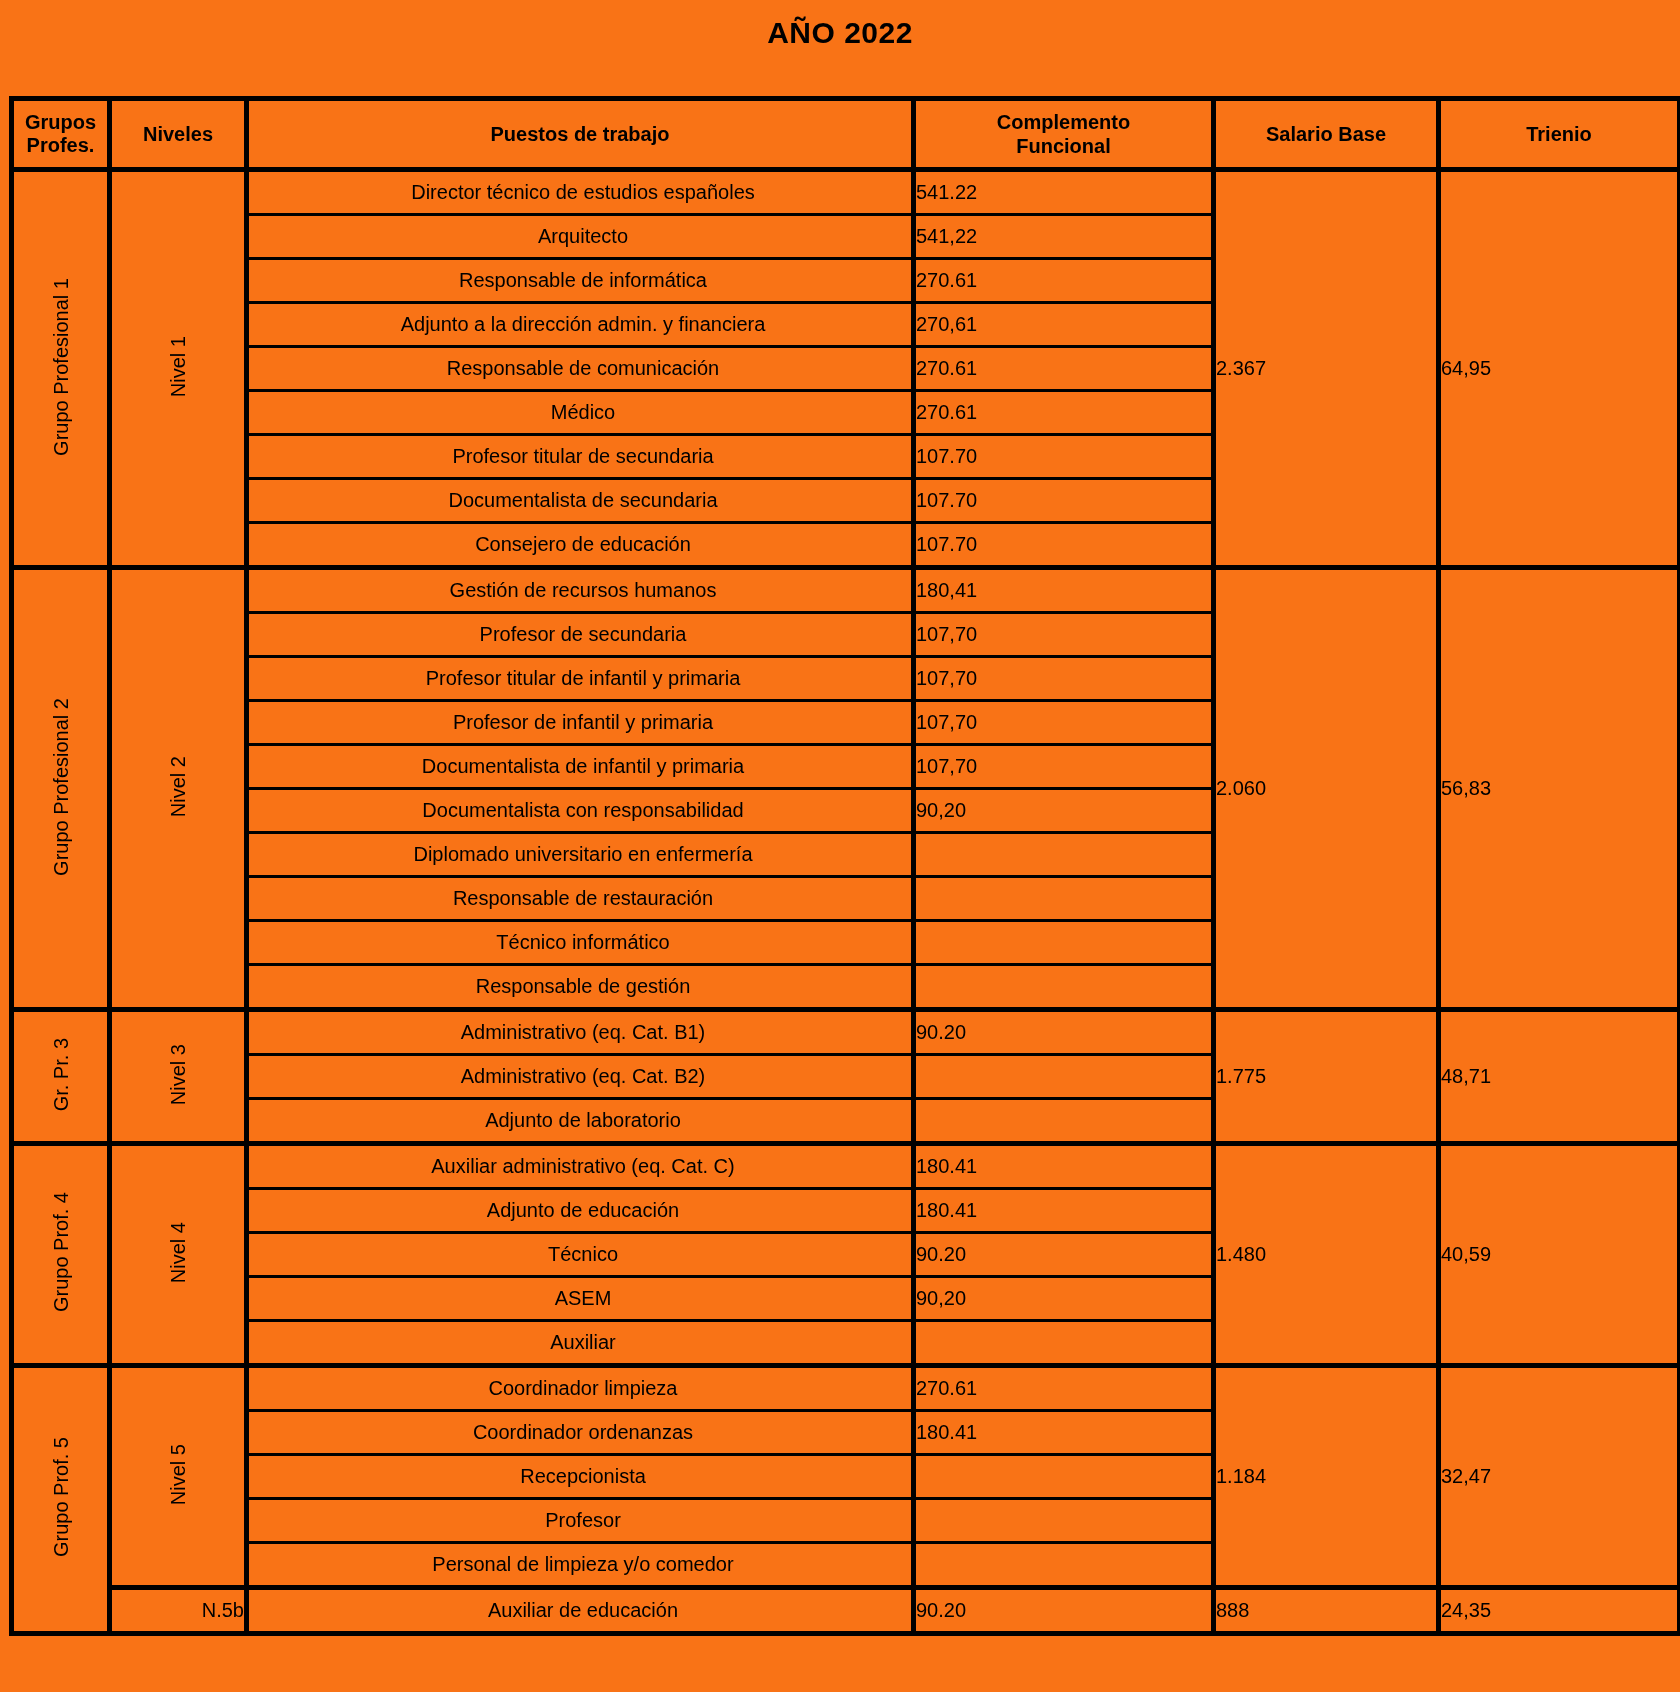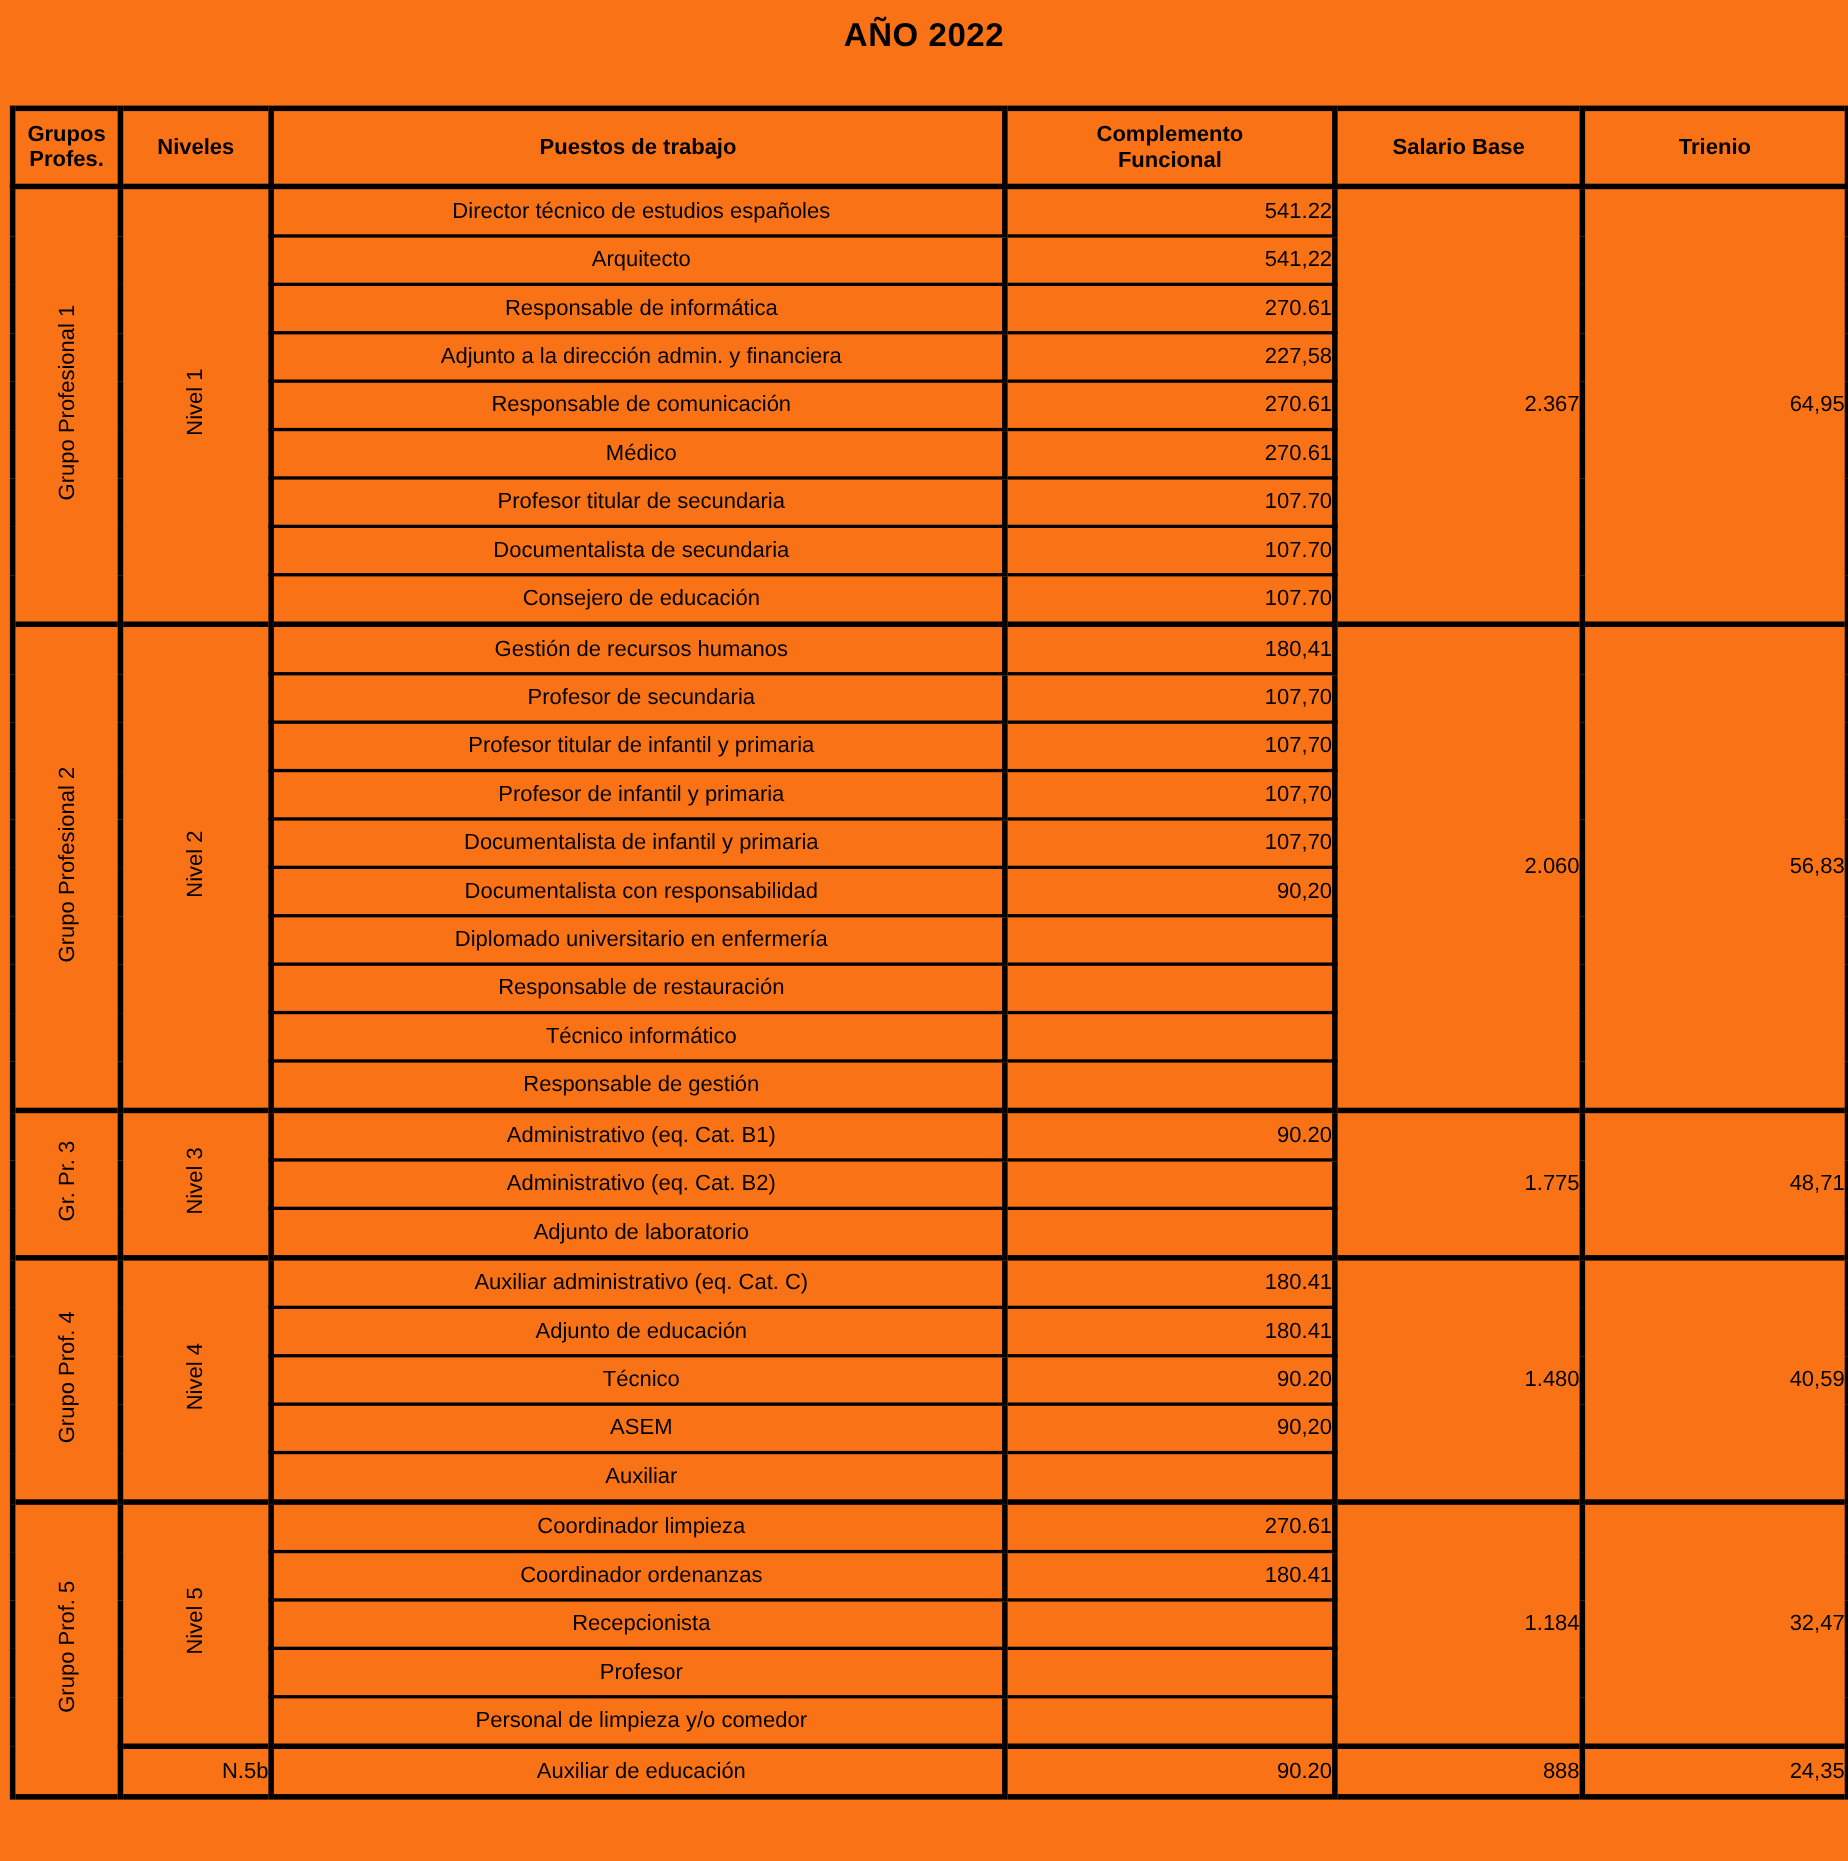--- a/index.html
+++ b/index.html
@@ -55,21 +55,21 @@
   }
   td { height: 41px; }
   td.puesto {
     text-align: center;
     font-size: 20px;
     padding-left: 6px;
     vertical-align: middle;
     white-space: nowrap;
   }
   td.num {
-    text-align: right;
+    text-align: left;
     font-size: 20px;
     vertical-align: middle;
   }
   td.grupo, td.nivel {
     text-align: center;
     vertical-align: middle;
   }
   td.nivel-h {
     text-align: right;
     font-size: 20px;
@@ -136,21 +136,21 @@
       <tr>
           <td class="puesto">Arquitecto</td>
           <td class="num">541,22</td>
         </tr>
       <tr>
           <td class="puesto">Responsable de informática</td>
           <td class="num">270.61</td>
         </tr>
       <tr>
           <td class="puesto">Adjunto a la dirección admin. y financiera</td>
-          <td class="num">227,58</td>
+          <td class="num">270,61</td>
         </tr>
       <tr>
           <td class="puesto">Responsable de comunicación</td>
           <td class="num">270.61</td>
         </tr>
       <tr>
           <td class="puesto">Médico</td>
           <td class="num">270.61</td>
         </tr>
       <tr>

